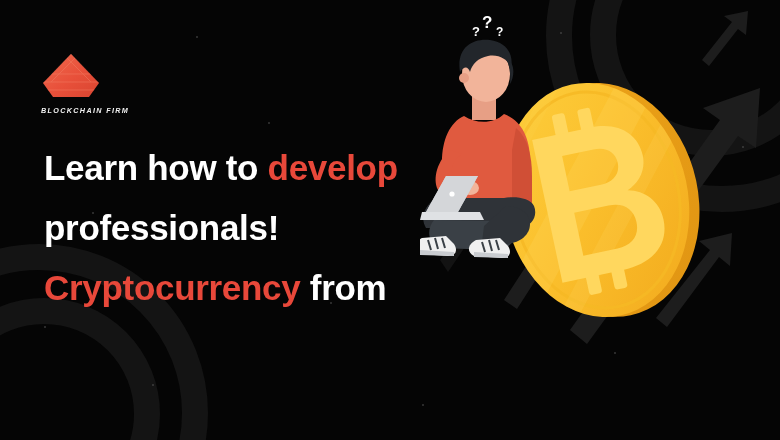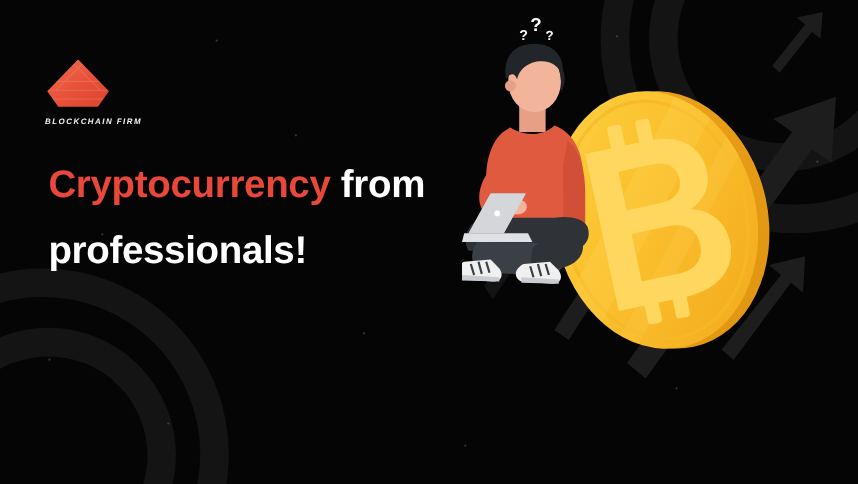--- a/index.html
+++ b/index.html
@@ -225,20 +225,23 @@
         <path d="M30 -6 L66 30 M22 -6 L58 30 M38 -6 L74 30 M14 -6 L50 30 M46 -6 L82 30"></path>
         <path d="M30 -6 L-6 30 M38 -6 L2 30 M22 -6 L-14 30 M46 -6 L10 30 M14 -6 L-22 30"></path>
         <path d="M-4 30 L64 30 M-4 38 L64 38 M-4 22 L64 22"></path>
       </g>
     </svg>
     <div class="logo-word">BLOCKCHAIN FIRM</div>
   </div>
 
   <div class="headline">
     <span class="hl-line">
-      <span class="accent">Cryptocurrency</span><span> from</span>
+      <span>Learn how to </span><span class="accent">develop</span>
     </span>
     <span class="hl-line">
       <span>professionals!</span>
     </span>
+    <span class="hl-line">
+      <span class="accent">Cryptocurrency</span><span> from</span>
+    </span>
   </div>
 
 </div>
 
 </body></html>

